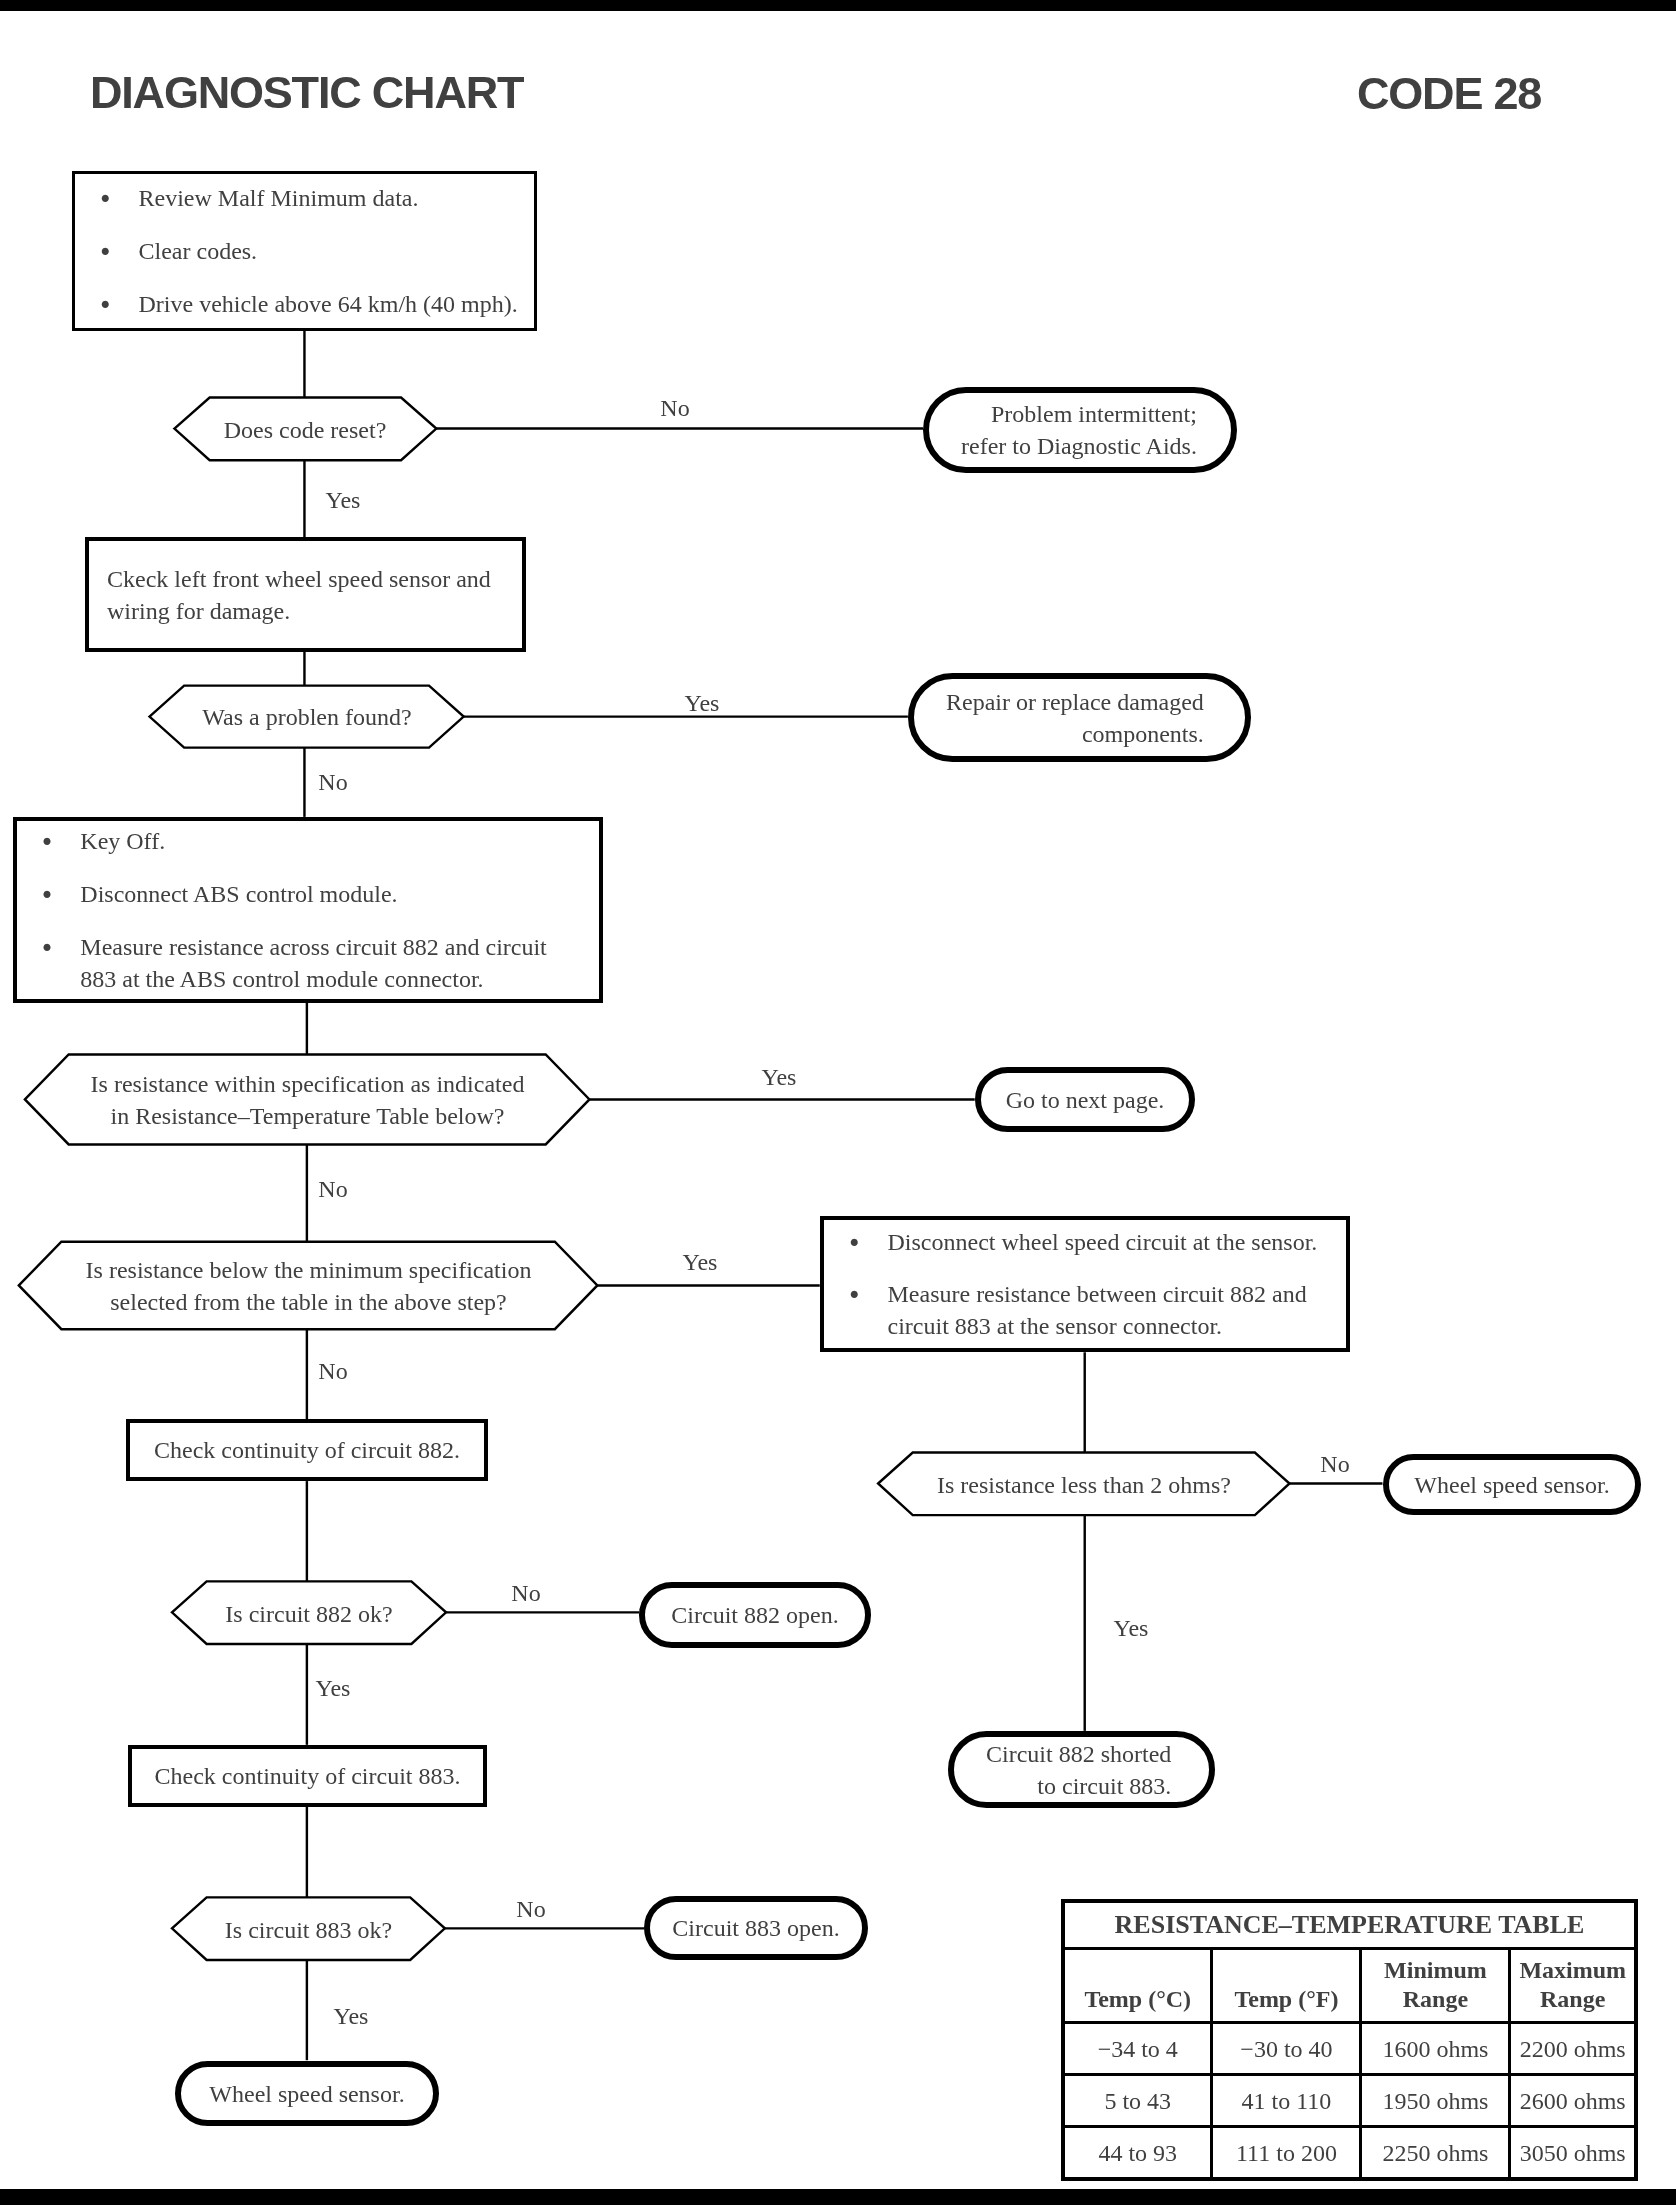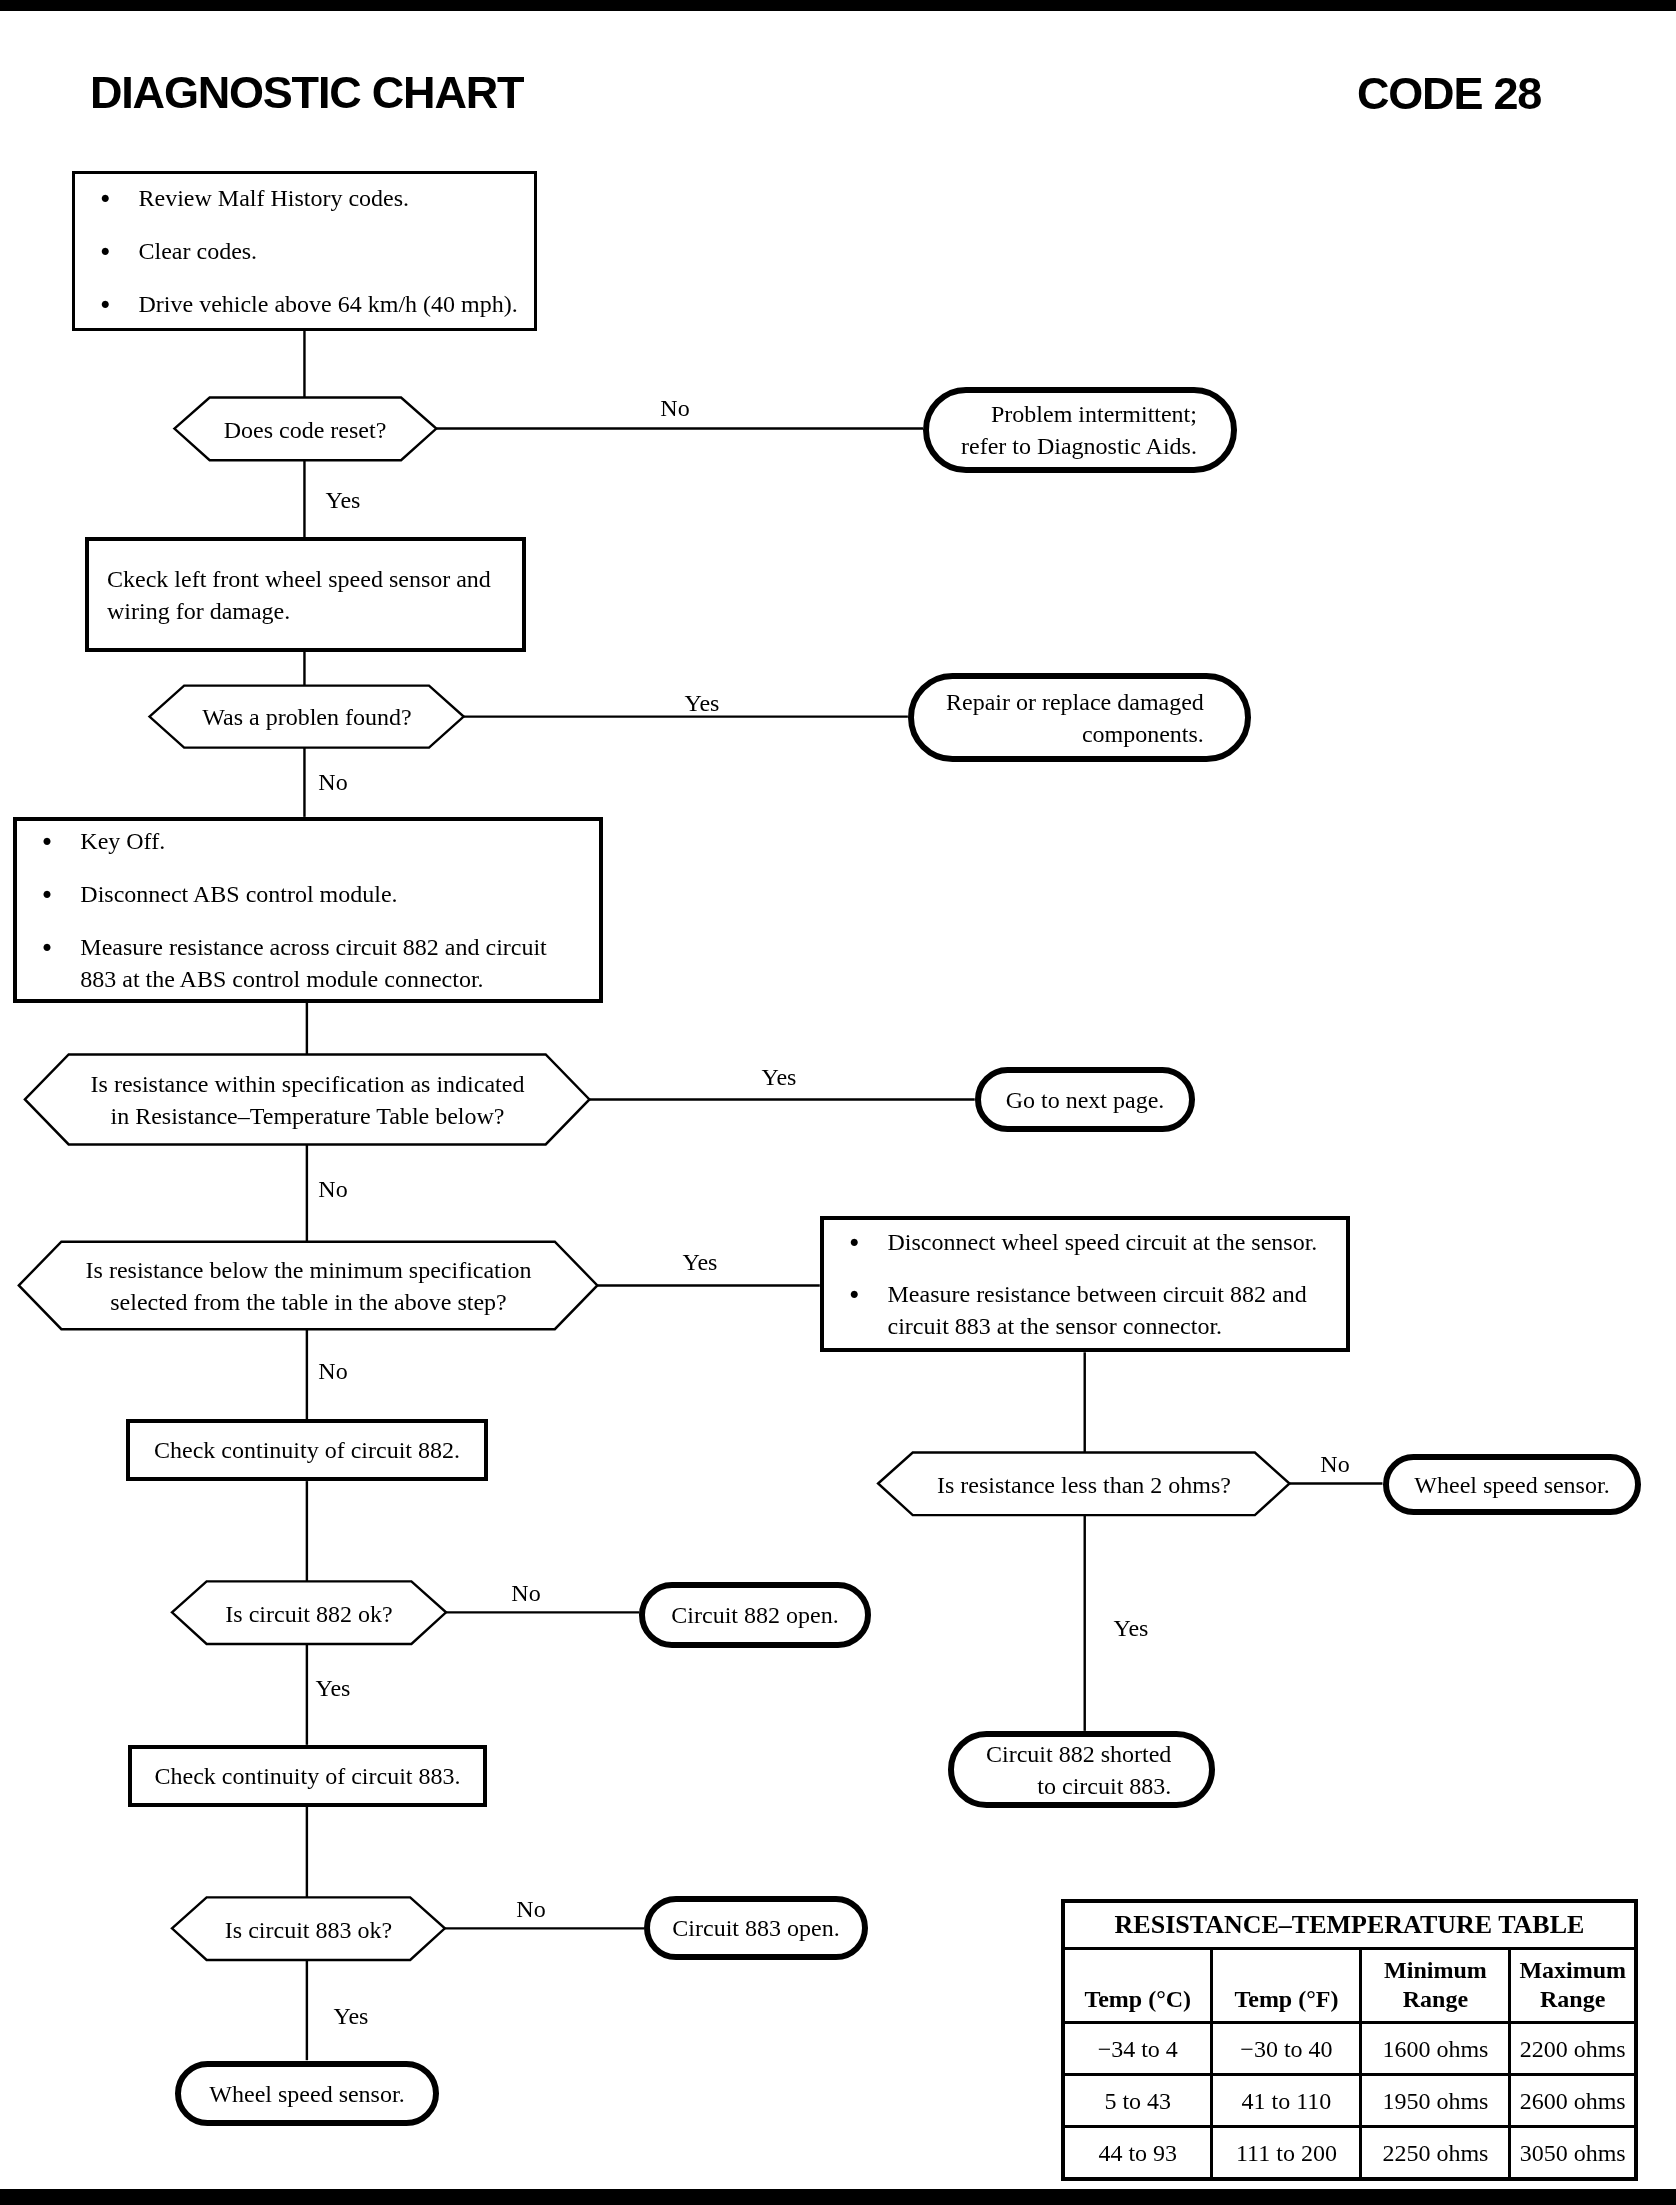--- a/index.html
+++ b/index.html
@@ -1,17 +1,17 @@
 <!DOCTYPE html>
 <html style="font-size:9.7px"><head>
 <meta charset="utf-8">
 <style>
   html,body{margin:0;padding:0;background:#ffffff;}
   #page{position:relative;width:1676px;height:2205px;background:#ffffff;overflow:hidden;
-        font-family:"Liberation Serif",serif;color:#000000;font-size:24px;line-height:32px;}
+        font-family:"Liberation Serif",serif;color:#404040;font-size:24px;line-height:32px;}
   .edgebar{position:absolute;left:0;width:1676px;background:#000;}
   #svglayer{position:absolute;left:0;top:0;z-index:1;}
   .hdr-title{position:absolute;z-index:3;font-family:"Liberation Sans",sans-serif;
              font-size:45px;font-weight:bold;letter-spacing:-1.2px;line-height:49px;white-space:pre;}
   .box{position:absolute;z-index:2;background:#fff;border:4.3px solid #000;box-sizing:border-box;
        display:flex;align-items:center;}
   .box.thin{border-width:3.6px;}
   .term{position:absolute;z-index:2;background:#fff;border:6px solid #000;box-sizing:border-box;
         display:flex;align-items:center;justify-content:center;text-align:center;}
   .term.leftalign{justify-content:flex-start;text-align:right;padding-left:32px;}
@@ -75,21 +75,21 @@
       <polygon points="1445,2441 1502,2390 2065,2390 2122,2441 2065,2493 1502,2493"></polygon>
       <polygon points="283,2653 340,2602 677,2602 734,2653 677,2705 340,2705"></polygon>
       <polygon points="283,3173 340,3122 675,3122 732,3173 675,3225 340,3225"></polygon>
     </g>
   </svg>
 
   <div class="box thin" style="left:72px;top:171px;width:465px;height:160px;">
     <div class="bullets">
       <div class="bullet-item">
         <span class="bullet-dot">●</span>
-        <span class="bullet-text pre">Review Malf History codes.</span>
+        <span class="bullet-text pre">Review Malf Minimum data.</span>
       </div>
       <div class="bullet-item">
         <span class="bullet-dot">●</span>
         <span class="bullet-text pre">Clear codes.</span>
       </div>
       <div class="bullet-item">
         <span class="bullet-dot">●</span>
         <span class="bullet-text pre">Drive vehicle above 64 km/h (40 mph).</span>
       </div>
     </div>

